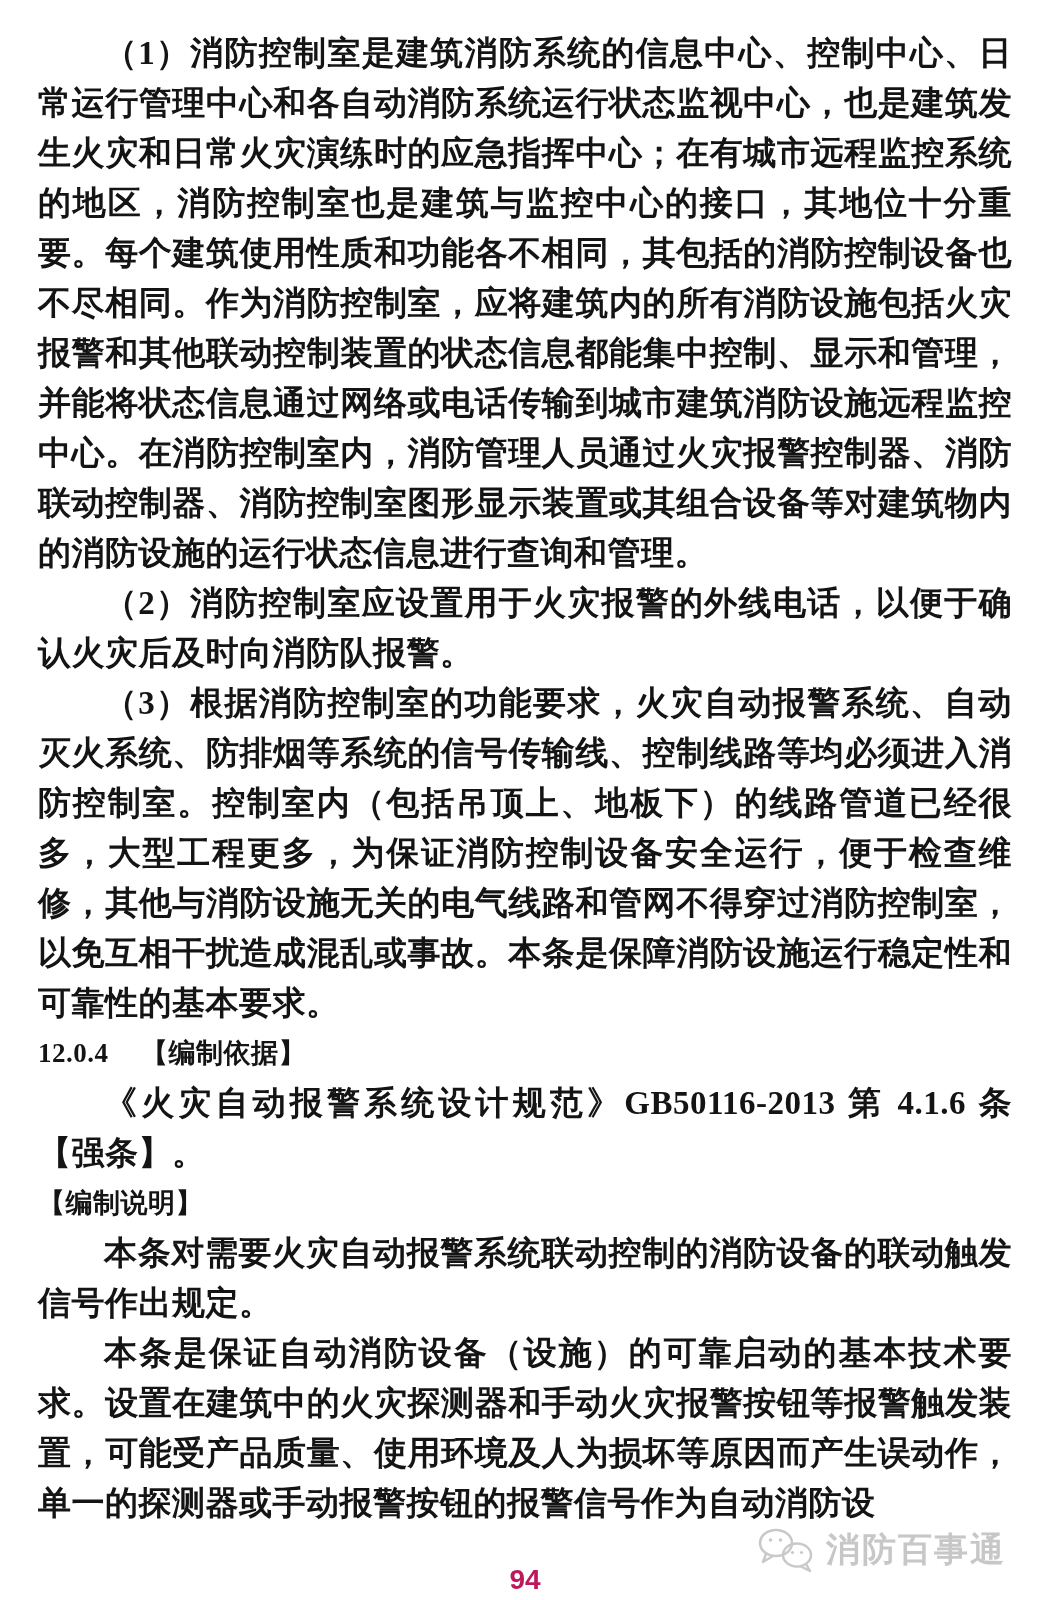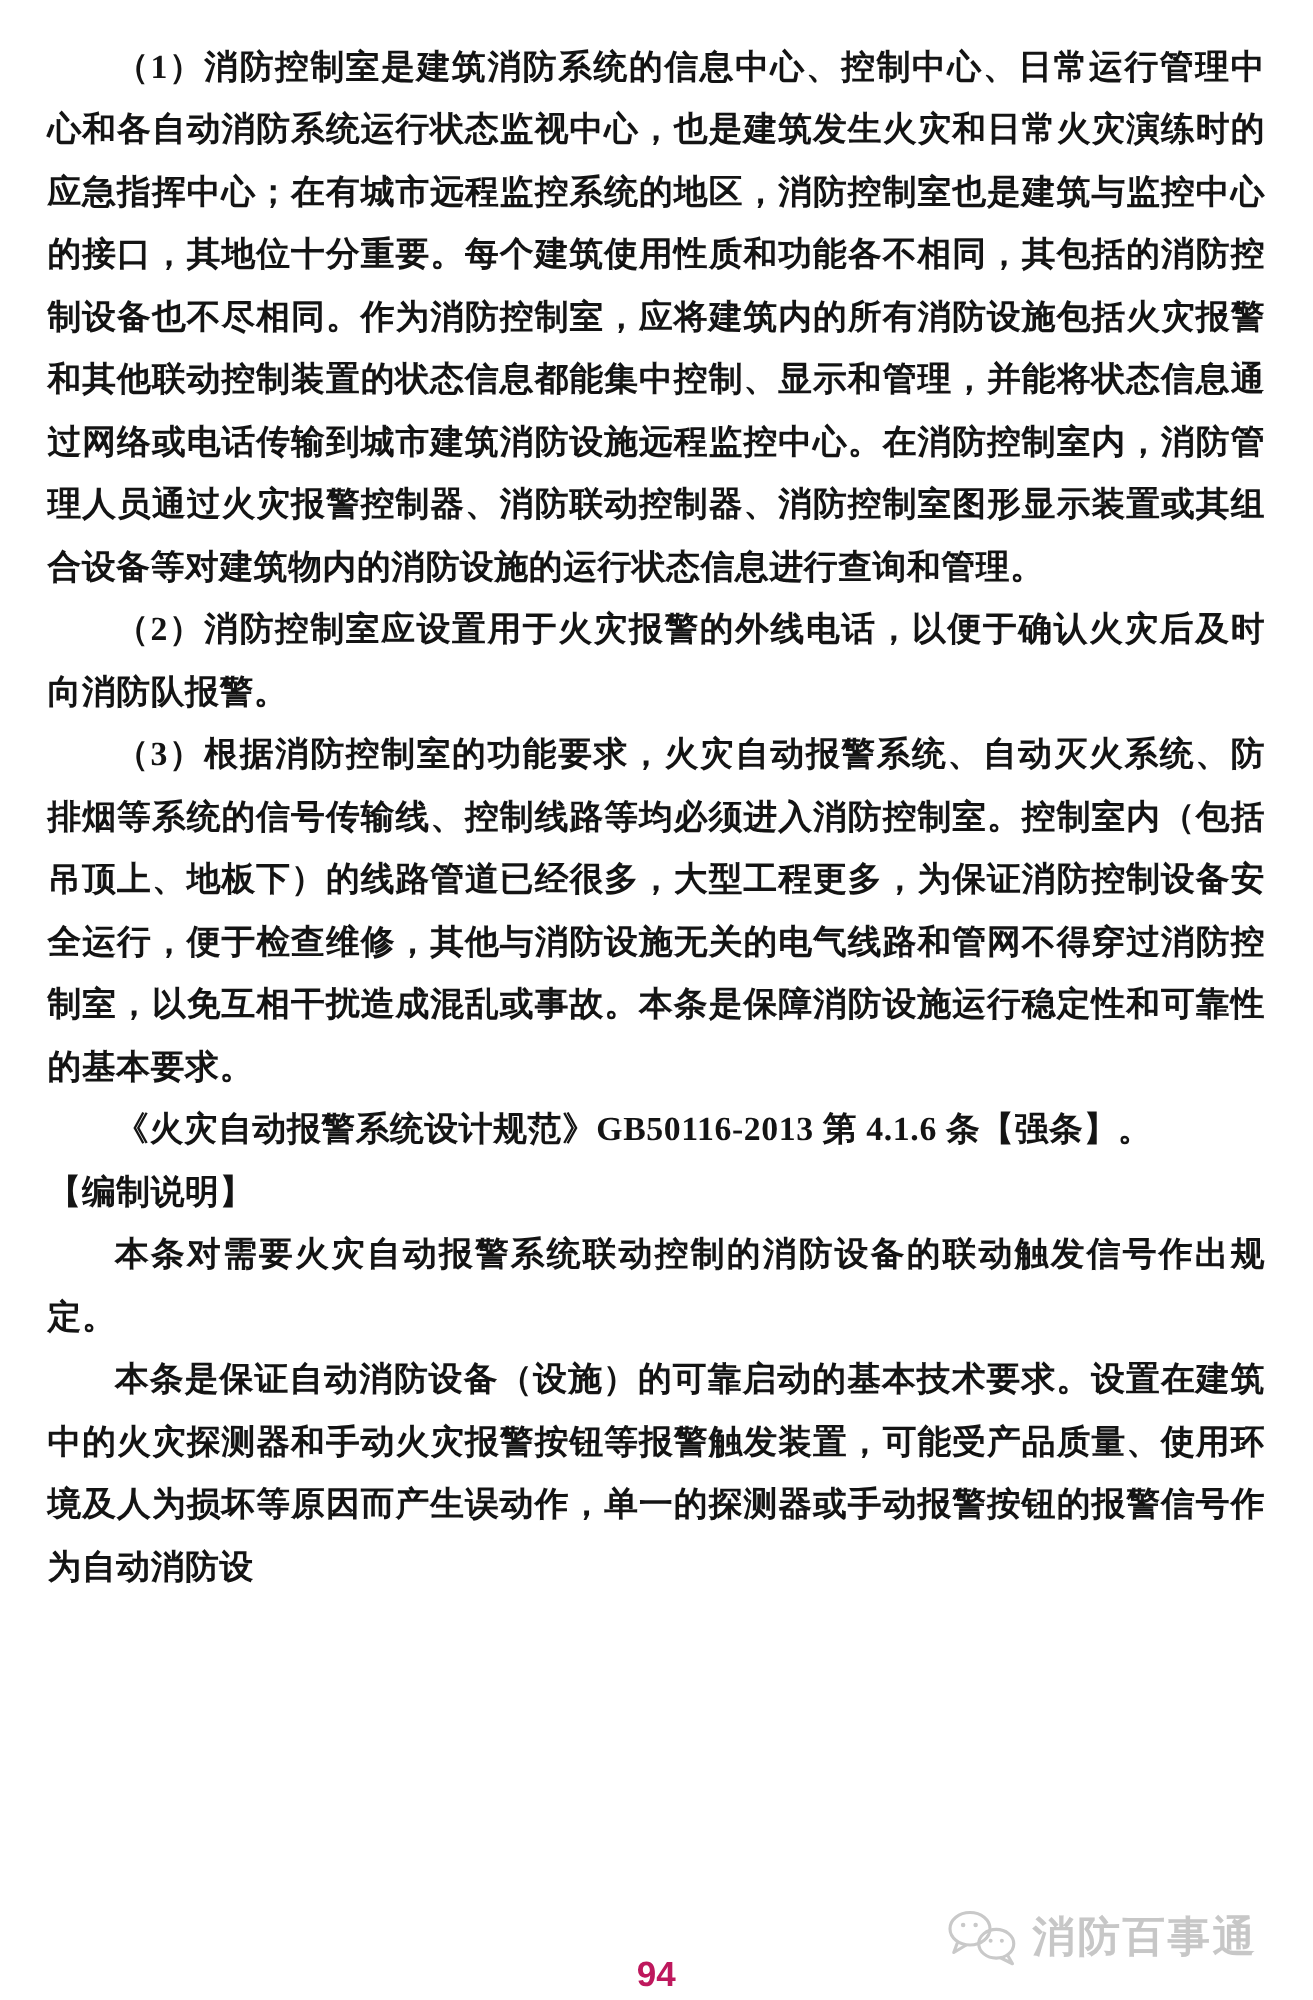--- a/index.html
+++ b/index.html
@@ -16,21 +16,21 @@
     color: #141414;
   }
   .doc {
     position: absolute;
     top: 28px;
     left: 38px;
     width: 974px;
   }
   .para {
     margin: 0;
-    font-size: 27px;
+    font-size: 33px;
     line-height: 50px;
     font-weight: bold;
     text-align: justify;
     text-indent: 2em;
     letter-spacing: 0.5px;
   }
   .heading {
     margin: 0;
     font-size: 27px;
     line-height: 50px;
@@ -71,20 +71,21 @@
     display: block;
   }
 </style>
 </head>
 <body>
 
 <div class="doc">
   <p class="para">（1）消防控制室是建筑消防系统的信息中心、控制中心、日常运行管理中心和各自动消防系统运行状态监视中心，也是建筑发生火灾和日常火灾演练时的应急指挥中心；在有城市远程监控系统的地区，消防控制室也是建筑与监控中心的接口，其地位十分重要。每个建筑使用性质和功能各不相同，其包括的消防控制设备也不尽相同。作为消防控制室，应将建筑内的所有消防设施包括火灾报警和其他联动控制装置的状态信息都能集中控制、显示和管理，并能将状态信息通过网络或电话传输到城市建筑消防设施远程监控中心。在消防控制室内，消防管理人员通过火灾报警控制器、消防联动控制器、消防控制室图形显示装置或其组合设备等对建筑物内的消防设施的运行状态信息进行查询和管理。</p>
   <p class="para">（2）消防控制室应设置用于火灾报警的外线电话，以便于确认火灾后及时向消防队报警。</p>
   <p class="para">（3）根据消防控制室的功能要求，火灾自动报警系统、自动灭火系统、防排烟等系统的信号传输线、控制线路等均必须进入消防控制室。控制室内（包括吊顶上、地板下）的线路管道已经很多，大型工程更多，为保证消防控制设备安全运行，便于检查维修，其他与消防设施无关的电气线路和管网不得穿过消防控制室，以免互相干扰造成混乱或事故。本条是保障消防设施运行稳定性和可靠性的基本要求。</p>
+  <p class="heading"><span class="sec-num">12.0.4</span><span>【编制依据】</span></p>
   <p class="para">《火灾自动报警系统设计规范》GB50116-2013 第 4.1.6 条【强条】。</p>
   <p class="heading">【编制说明】</p>
   <p class="para">本条对需要火灾自动报警系统联动控制的消防设备的联动触发信号作出规定。</p>
   <p class="para">本条是保证自动消防设备（设施）的可靠启动的基本技术要求。设置在建筑中的火灾探测器和手动火灾报警按钮等报警触发装置，可能受产品质量、使用环境及人为损坏等原因而产生误动作，单一的探测器或手动报警按钮的报警信号作为自动消防设</p>
 </div>
 
 <div class="watermark">
   <span>
     <svg width="62" height="48" viewBox="0 0 62 48" fill="none" xmlns="http://www.w3.org/2000/svg">
       <ellipse cx="20" cy="17" rx="16" ry="13" stroke="#c9c9c9" stroke-width="2.5" fill="none"></ellipse>

